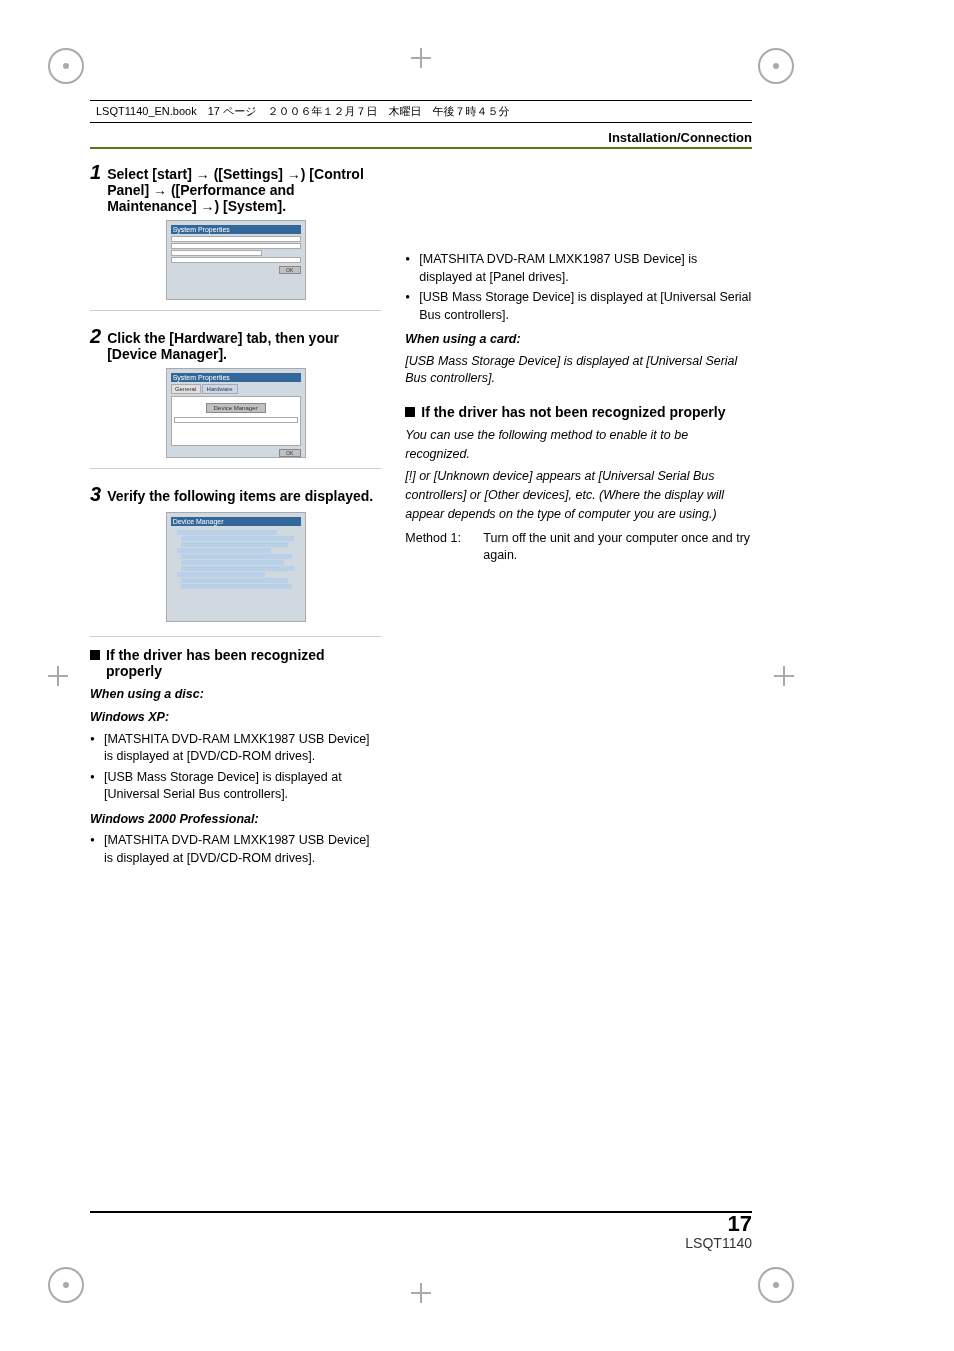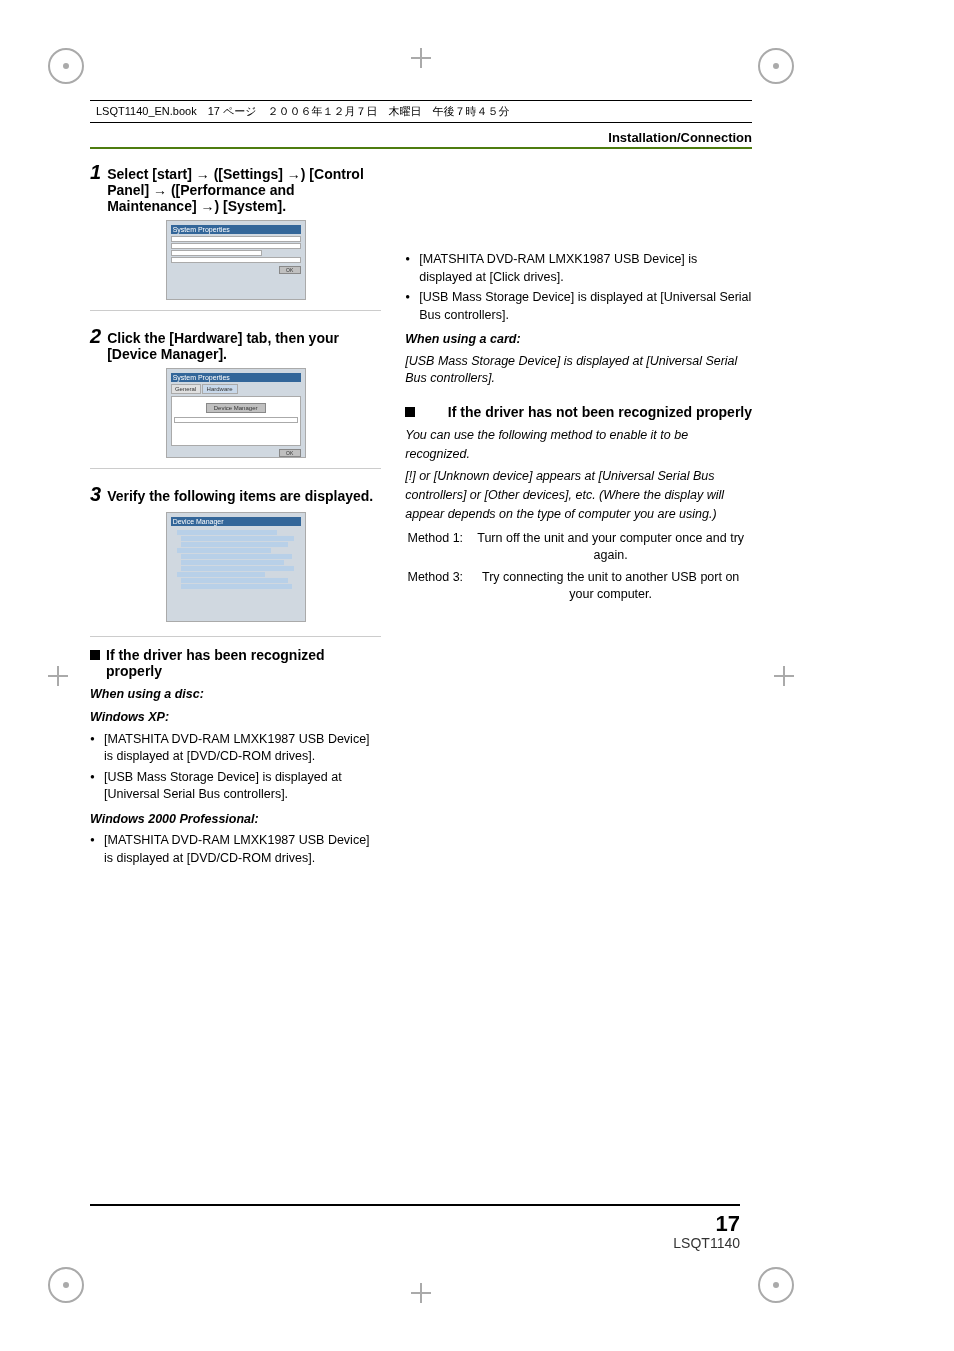--- a/index.html
+++ b/index.html
@@ -71,23 +71,23 @@
       font-size: 11px;
       display: flex;
       align-items: center;
     }
 
     
     .footer-bar {
       position: absolute;
       bottom: 100px;
       left: 90px;
-      right: 102px;
+      right: 90px;
       border-top: 2px solid #000;
-      padding-top: 7px;
+      padding-top: 0;
       display: flex;
       justify-content: flex-end;
       align-items: flex-start;
       font-size: 11px;
     }
     .footer-page-number {
       font-size: 22px;
       font-weight: bold;
       line-height: 1;
     }
@@ -209,21 +209,20 @@
 
     
     .subsection-title {
       display: flex;
       align-items: baseline;
       gap: 6px;
       font-size: 14px;
       font-weight: bold;
       margin-bottom: 6px;
       margin-top: 10px;
-      justify-content: space-between;
     }
     .square-bullet {
       display: inline-block;
       width: 10px;
       height: 10px;
       background: #000;
       flex-shrink: 0;
       margin-top: 2px;
     }
 
@@ -252,25 +251,24 @@
     .bold { font-weight: bold; }
 
     
     .method-list {
       list-style: none;
       padding: 0;
       margin: 6px 0 0 0;
     }
     .method-list li {
       display: flex;
-      gap: 4px;
+      gap: 18px;
       margin-bottom: 4px;
       font-size: 12.5px;
       line-height: 1.4;
-      text-align: center;
     }
     .method-label {
       font-weight: normal;
       white-space: nowrap;
       min-width: 60px;
     }
 
     .normal-text {
       font-size: 12.5px;
       line-height: 1.5;
@@ -406,43 +404,39 @@
         <p class="bold normal-text">Windows 2000 Professional:</p>
         <ul class="bullet-list">
           <li>[MATSHITA DVD-RAM LMXK1987 USB Device] is displayed at [DVD/CD-ROM drives].</li>
         </ul>
 
       </div>
 
       <div class="col-right">
 
         <ul class="bullet-list" style="margin-top: 90px;">
-          <li>[MATSHITA DVD-RAM LMXK1987 USB Device] is displayed at [Click drives].</li>
+          <li>[MATSHITA DVD-RAM LMXK1987 USB Device] is displayed at [Panel drives].</li>
           <li>[USB Mass Storage Device] is displayed at [Universal Serial Bus controllers].</li>
         </ul>
 
         <p class="when-label normal-text">When using a card:</p>
         <p class="normal-text indent-text">[USB Mass Storage Device] is displayed at [Universal Serial Bus controllers].</p>
 
         <div class="subsection-title" style="margin-top:16px;">
           <span class="square-bullet"></span>
           <span>If the driver has not been recognized properly</span>
         </div>
 
         <p class="normal-text">You can use the following method to enable it to be recognized.</p>
         <p class="normal-text">[!] or [Unknown device] appears at [Universal Serial Bus controllers] or [Other devices], etc. (Where the display will appear depends on the type of computer you are using.)</p>
 
         <ul class="method-list">
           <li>
             <span class="method-label">Method 1:</span>
             <span>Turn off the unit and your computer once and try again.</span>
-          </li>
-          <li>
-            <span class="method-label">Method 3:</span>
-            <span>Try connecting the unit to another USB port on your computer.</span>
           </li>
         </ul>
 
       </div>
 
     </div>
   </div>
 
   <div class="footer-bar">
     <div style="display:flex; flex-direction:column; align-items:flex-end;">

